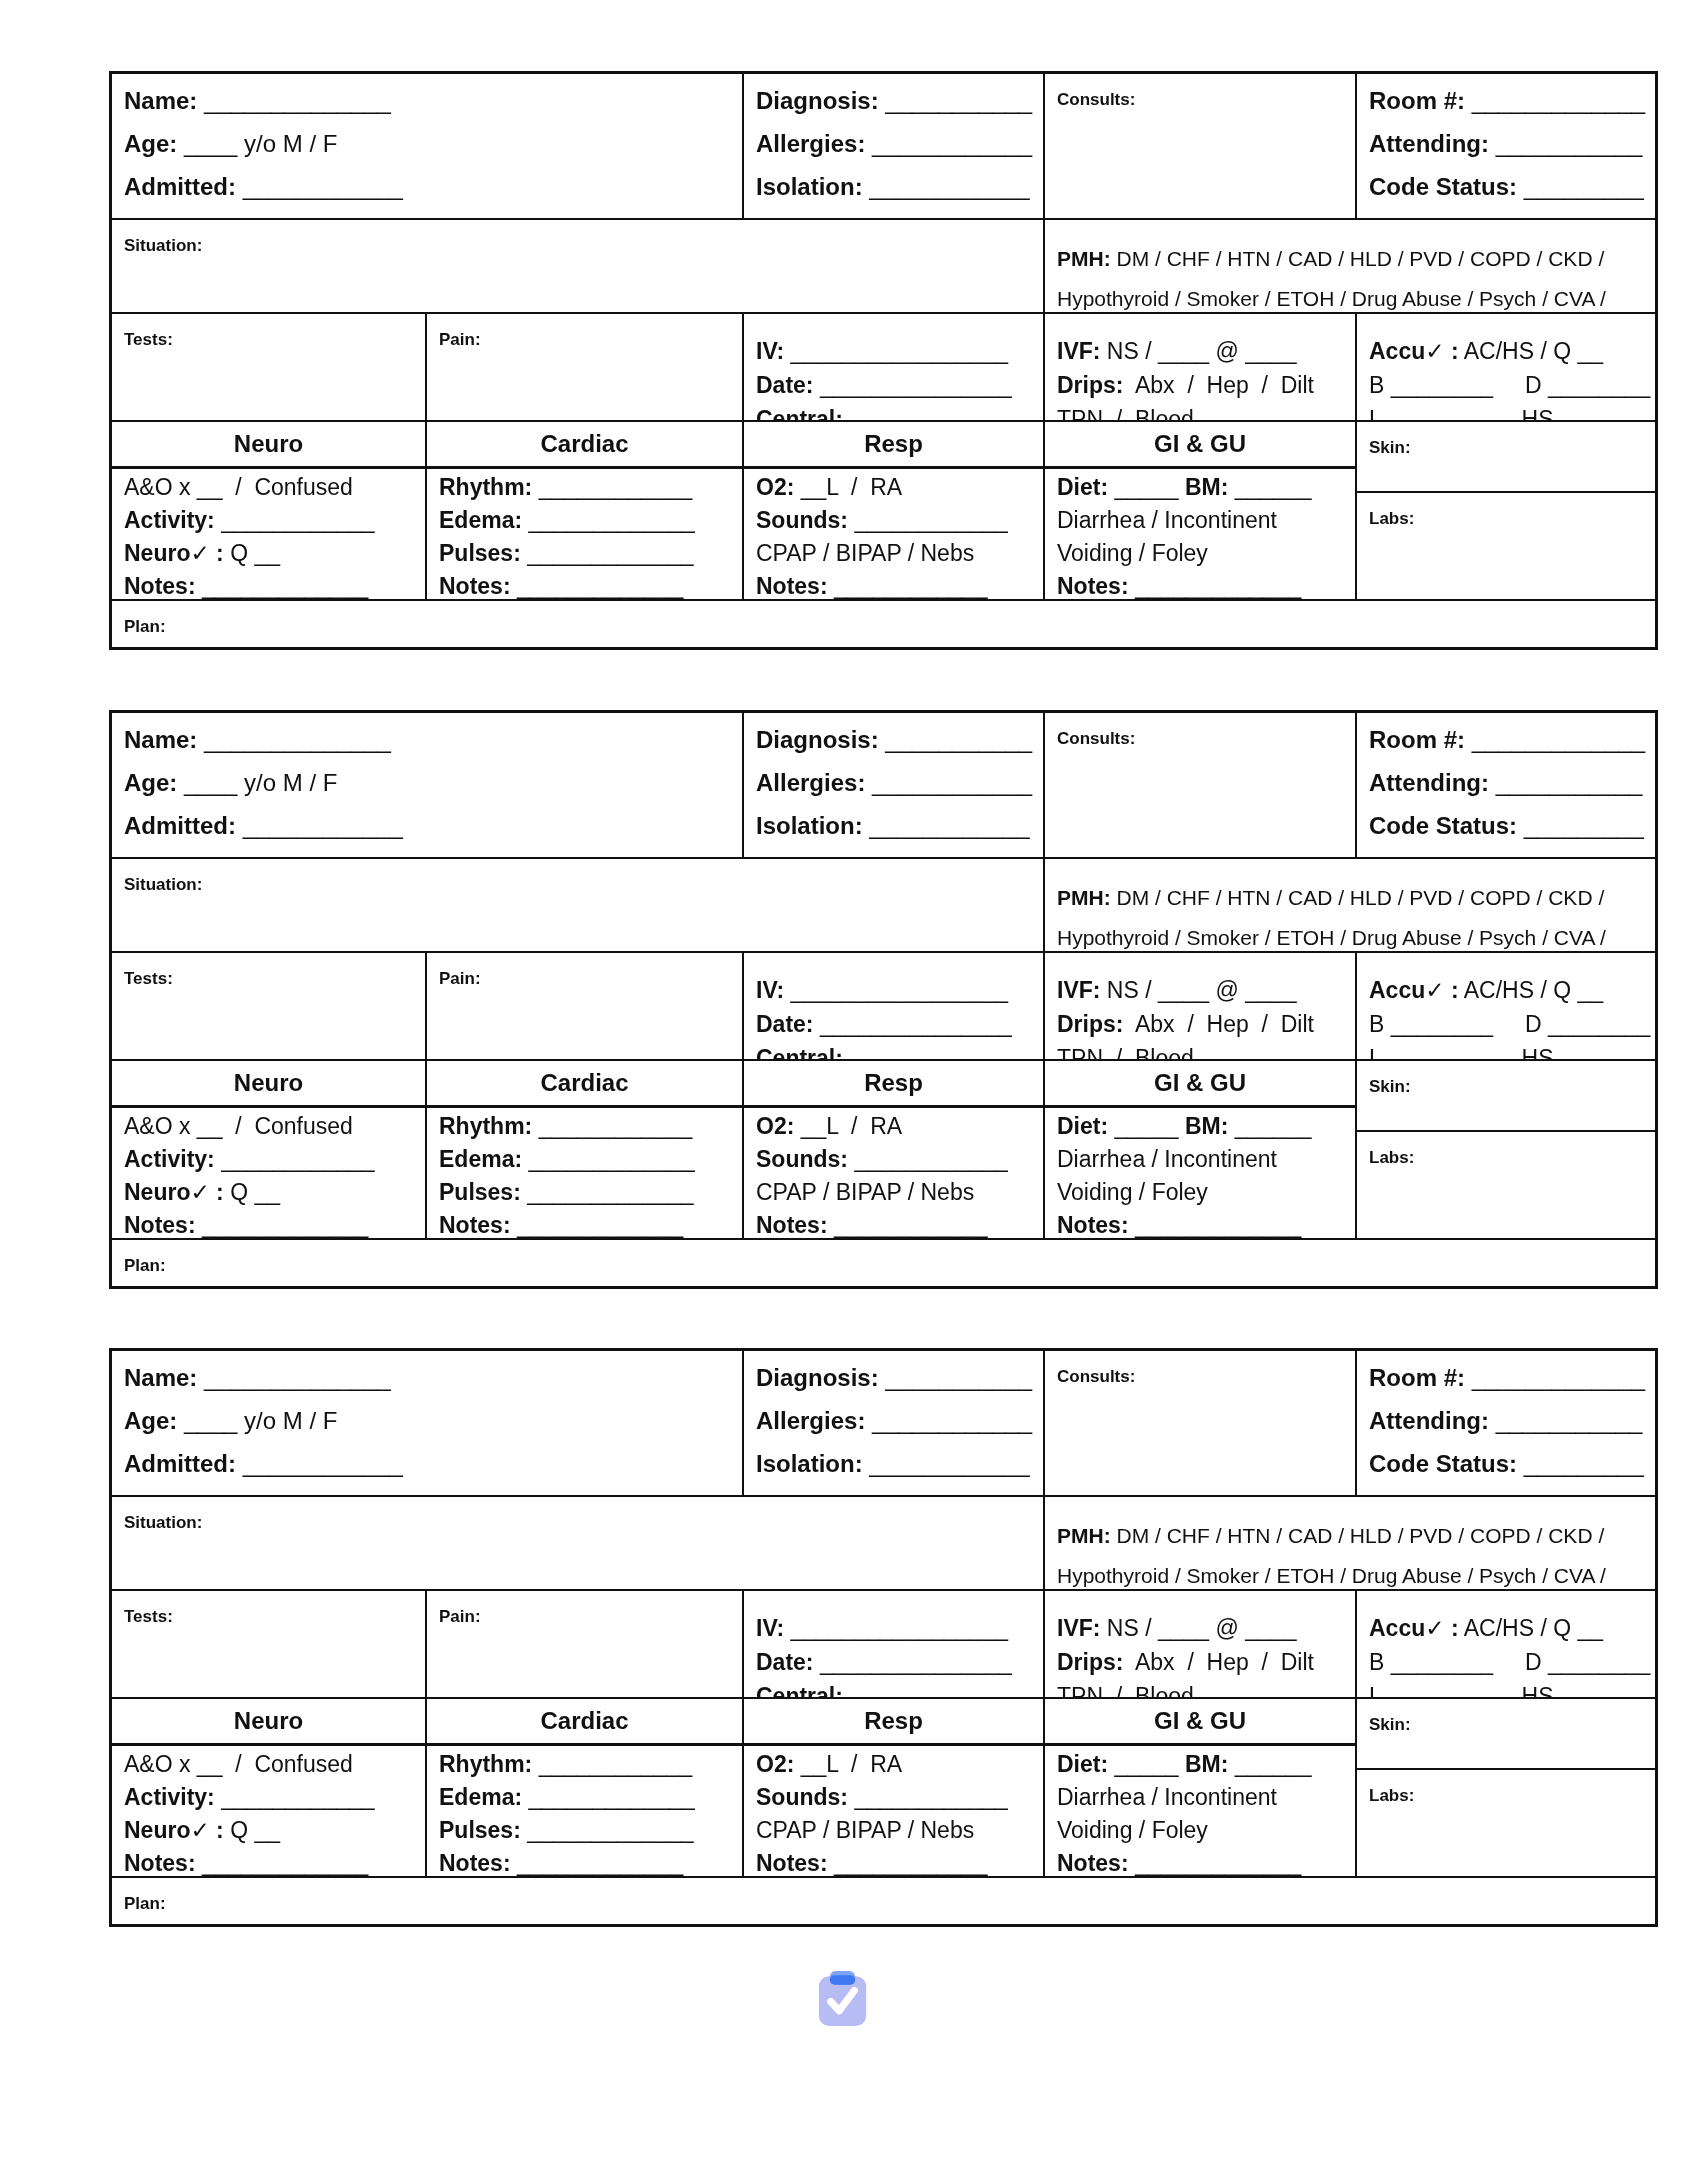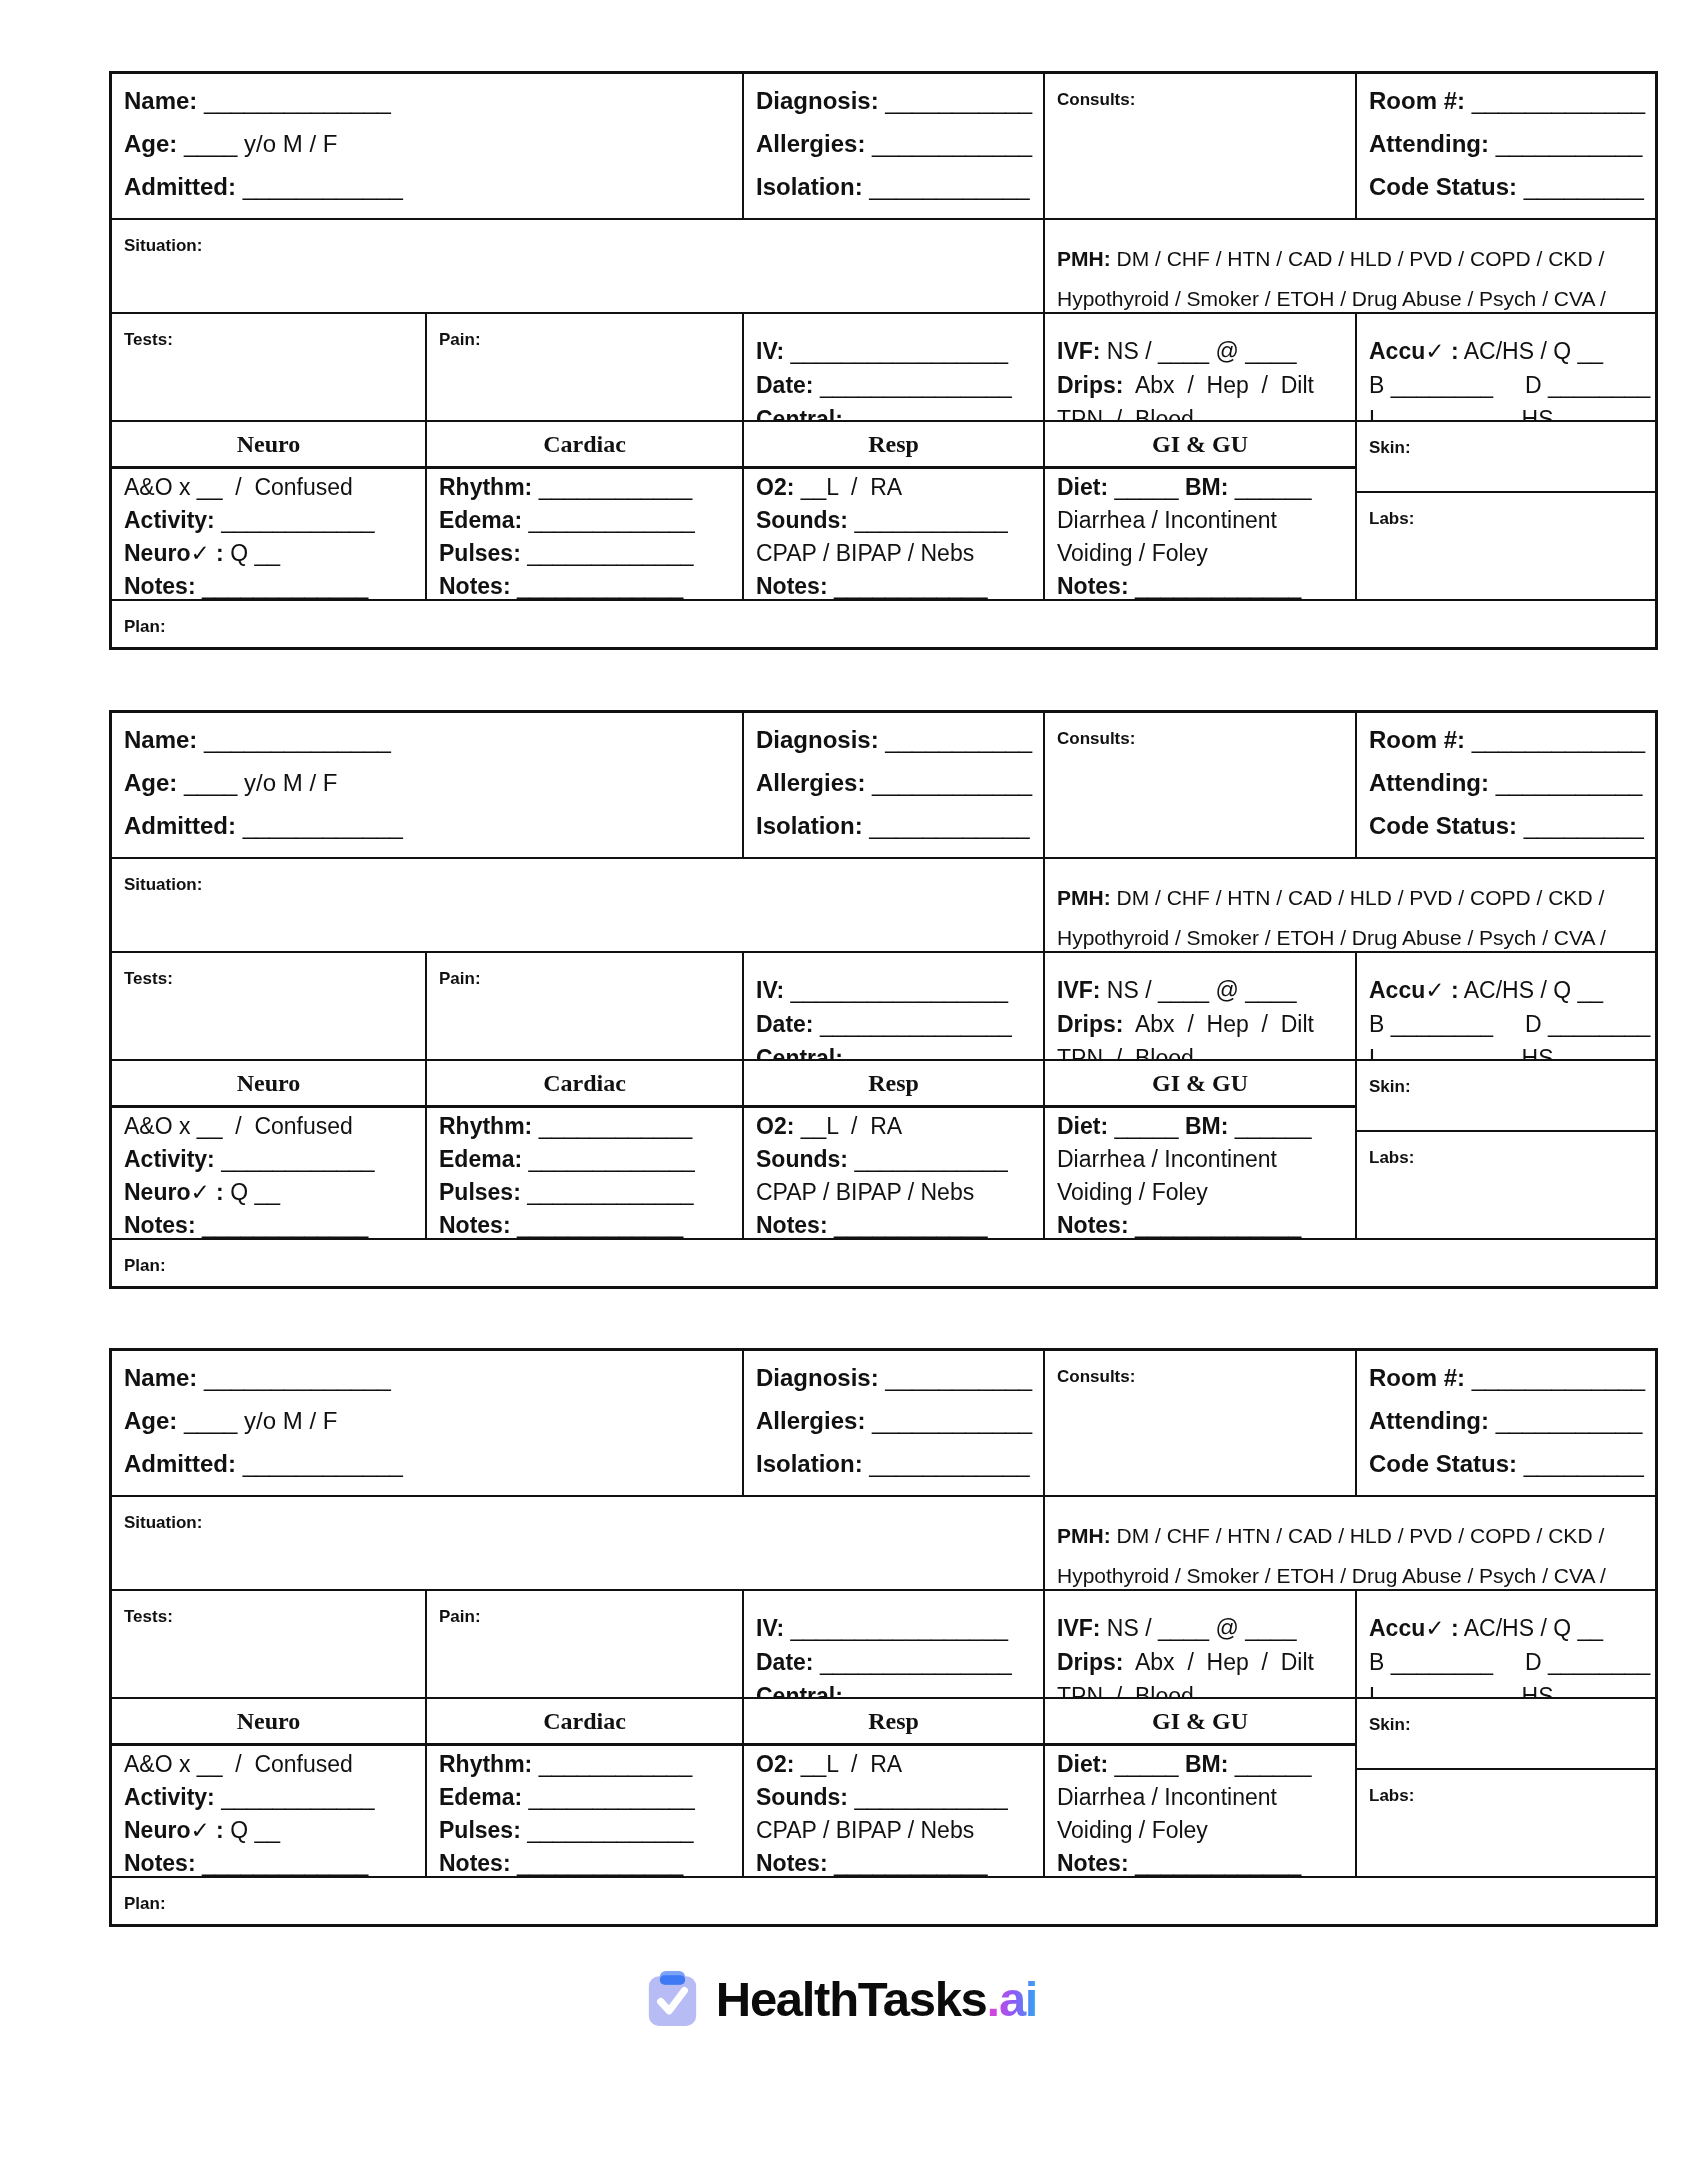--- a/index.html
+++ b/index.html
@@ -44,21 +44,21 @@
   .b-neuro{grid-column:1;grid-row:5/7}
   .b-cardiac{grid-column:2;grid-row:5/7}
   .b-resp{grid-column:3;grid-row:5/7}
   .b-gigu{grid-column:4;grid-row:5/7}
   .c-labs{grid-column:5;grid-row:6}
   .c-plan{grid-column:1/6;grid-row:7}
   .c-room,.c-pmh,.c-accu,.c-skin,.c-labs,.c-plan{border-right:none}
   .c-plan{border-bottom:none}
   .hdr{
     border-bottom:3.4px solid #111;display:flex;align-items:center;justify-content:center;
-    font-weight:bold;font-size:24px;padding:0;font-family:Liberation Serif, serif;
+    font-weight:bold;font-size:24px;padding:0;
   }
   .lbl{font-weight:bold;font-size:17px}
   .ln{white-space:pre}
   .ln b{font-weight:bold}
   .c-id .ln,.c-dx .ln,.c-room .ln{font-size:24px;line-height:43px}
   .c-id,.c-dx,.c-room{padding-top:5.1px}
   .c-iv .ln,.c-ivf .ln,.c-accu .ln{font-size:23px;line-height:34px}
   .c-iv,.c-ivf,.c-accu{padding-top:20px}
   .c-pmh{padding-top:19px;font-size:21px;line-height:40px}
   .c-pmh .wrap{white-space:normal}
@@ -400,16 +400,15 @@
   </section>
 </div>
 
   <footer class="brand">
     <svg width="49" height="58" viewBox="0 0 58 68" aria-hidden="true">
       <rect x="1" y="7" width="56" height="59" rx="12" fill="#b7bdf4"></rect>
       <rect x="14" y="1" width="30" height="16" rx="7" fill="#7da3f8"></rect>
       <rect x="14" y="6" width="30" height="11" rx="5.5" fill="#3f79f3"></rect>
       <path d="M15 37 L25 48 L43 24" stroke="#ffffff" stroke-width="8.5" fill="none" stroke-linecap="round" stroke-linejoin="round"></path>
     </svg>
-    <span><span class="brand-text">HealthTasks</span><span class="brand-suffix">.ai</span></span>
   </footer>
 </div>
 
 
 </body></html>

